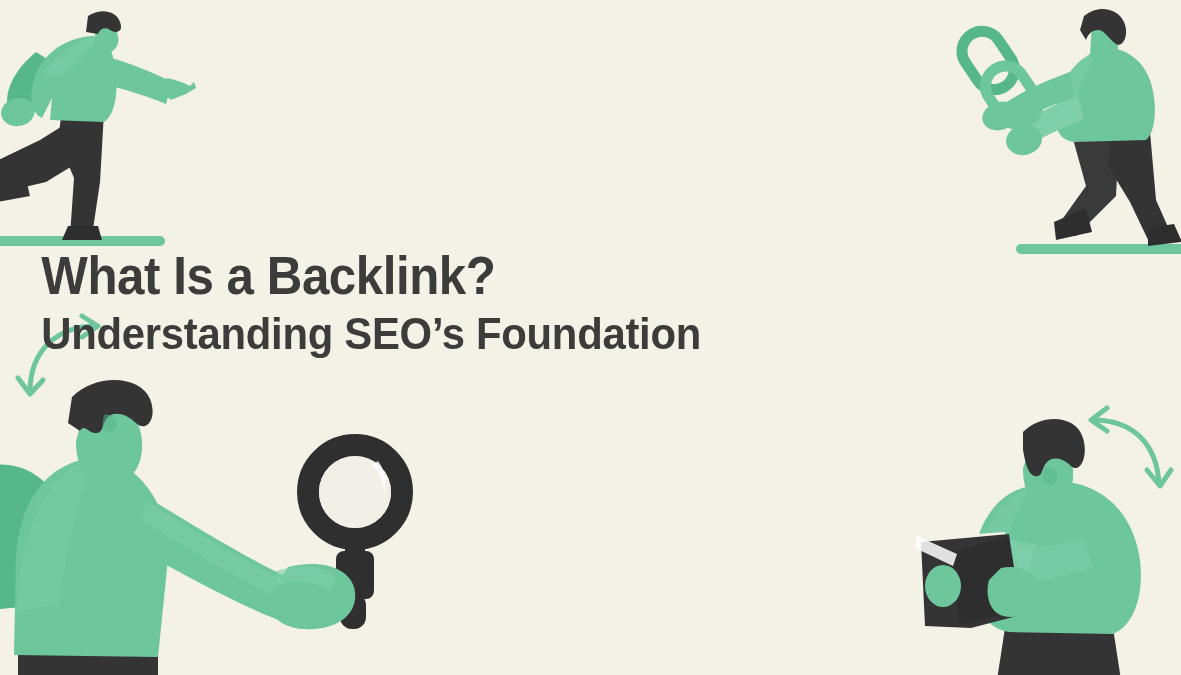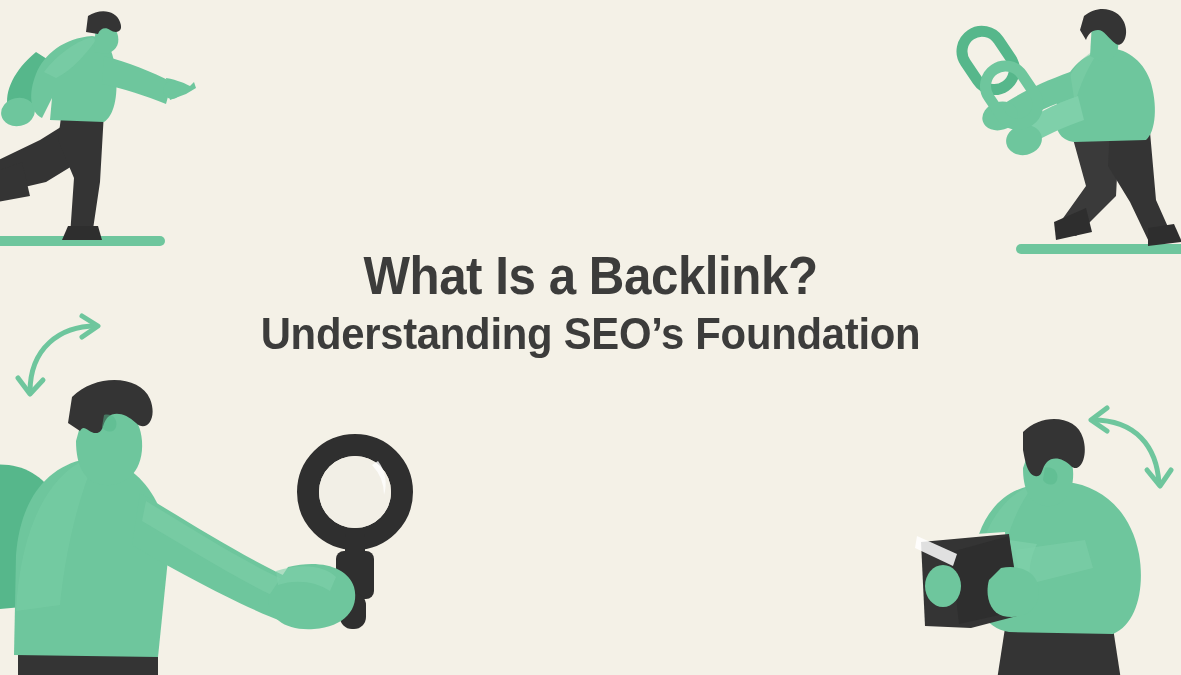--- a/index.html
+++ b/index.html
@@ -26,21 +26,21 @@
   .art-bl { left: 0;    bottom: 0; width: 430px; height: 300px; }
   .art-br { right: 0;   bottom: 0; width: 300px; height: 285px; }
   .art-arrow-l { left: 12px;  top: 312px; width: 100px; height: 92px; }
   .art-arrow-r { right: 6px;  top: 402px; width: 92px;  height: 95px; }
 
   .headings {
     position: absolute;
     left: 0;
     right: 0;
     top: 248px;
-    text-align: center;
+    text-align: left;
     z-index: 5;
   }
   .title {
     margin: 0;
     font-size: 53px;
     line-height: 1.06;
     font-weight: 700;
     letter-spacing: -0.5px;
     color: #3c3c3b;
     font-family: "Liberation Sans Narrow", "Liberation Sans", sans-serif;

